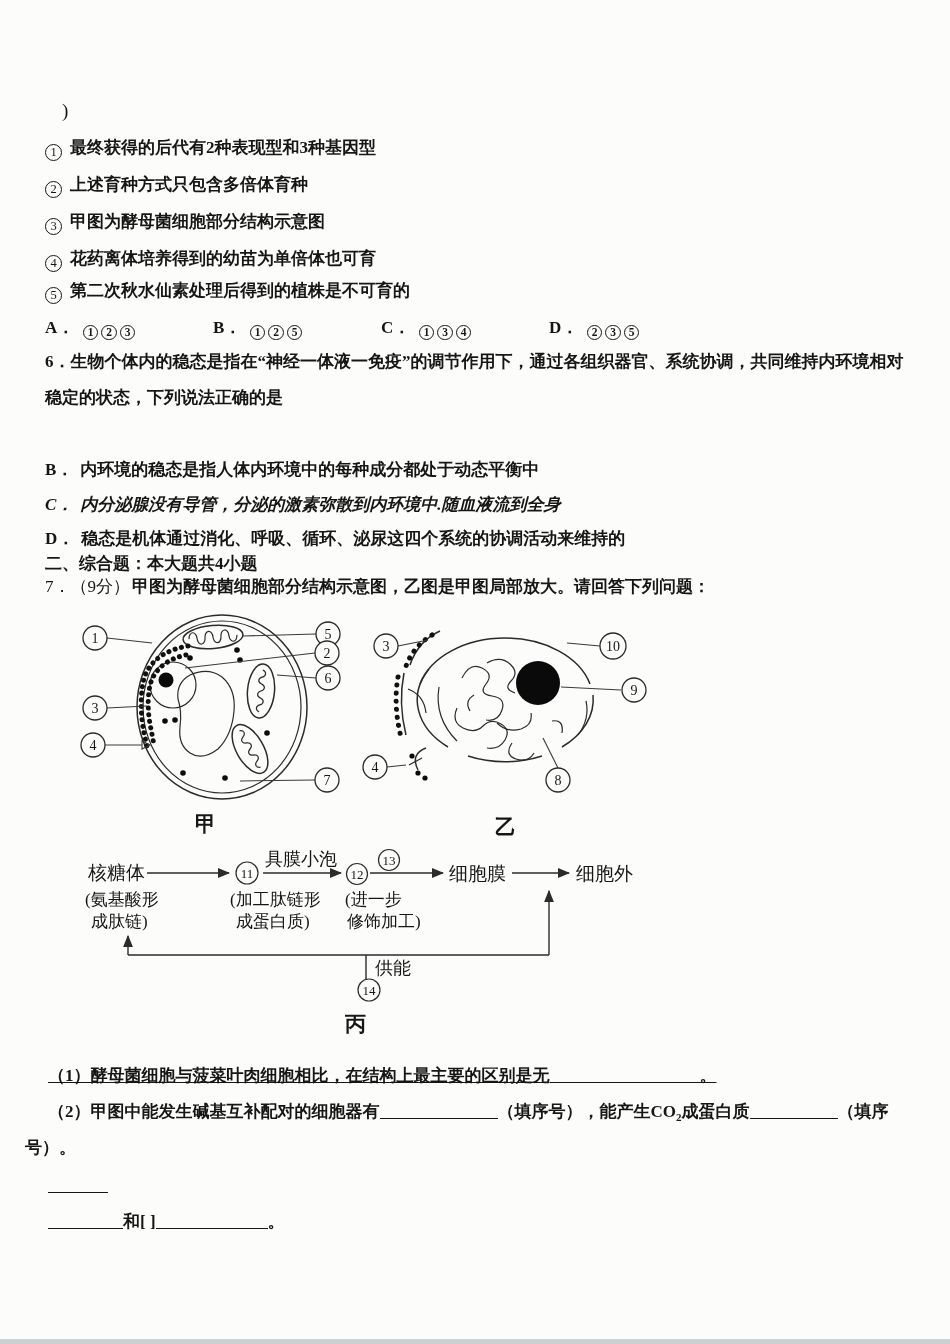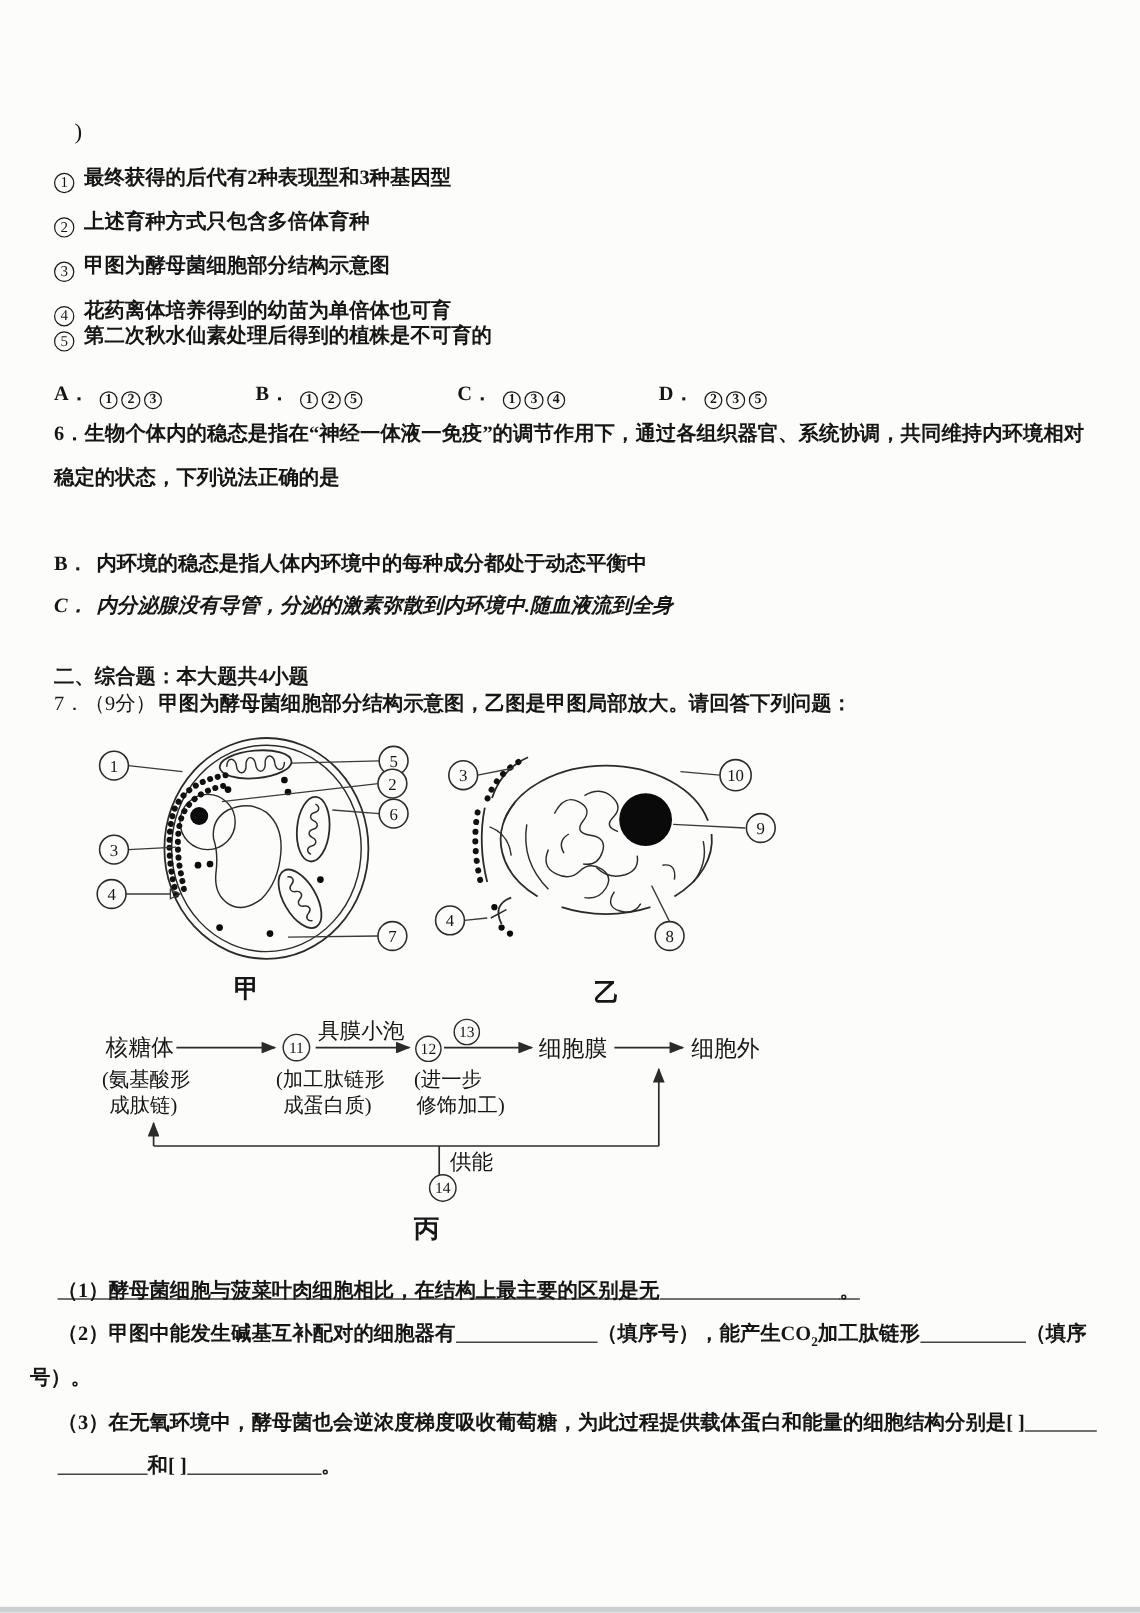--- a/index.html
+++ b/index.html
@@ -47,21 +47,21 @@
   </div>
   <div class="line b" style="left:45px;top:174px;">
     <span class="cnum mk">2</span><span>上述育种方式只包含多倍体育种</span>
   </div>
   <div class="line b" style="left:45px;top:211px;">
     <span class="cnum mk">3</span><span>甲图为酵母菌细胞部分结构示意图</span>
   </div>
   <div class="line b" style="left:45px;top:248px;">
     <span class="cnum mk">4</span><span>花药离体培养得到的幼苗为单倍体也可育</span>
   </div>
-  <div class="line b" style="left:45px;top:269px;">
+  <div class="line b" style="left:45px;top:280px;">
     <span class="cnum mk">5</span><span>第二次秋水仙素处理后得到的植株是不可育的</span>
   </div>
 
   <div class="line" style="left:45px;top:317px;width:860px;">
     <span class="opt" style="left:0;">
       <span class="lt">A．</span><span class="cnum sm">1</span><span class="cnum sm">2</span><span class="cnum sm">3</span>
     </span>
     <span class="opt" style="left:168px;">
       <span class="lt">B．</span><span class="cnum sm">1</span><span class="cnum sm">2</span><span class="cnum sm">5</span>
     </span>
@@ -74,20 +74,23 @@
   </div>
 
   <div class="line b" style="left:45px;top:351px;">6．生物个体内的稳态是指在“神经一体液一免疫”的调节作用下，通过各组织器官、系统协调，共同维持内环境相对</div>
   <div class="line b" style="left:45px;top:387px;">稳定的状态，下列说法正确的是</div>
   <div class="line b" style="left:45px;top:459px;">
     <span class="lt">B．</span><span>内环境的稳态是指人体内环境中的每种成分都处于动态平衡中</span>
   </div>
   <div class="line b" style="left:45px;top:494px;font-style:italic;">
     <span class="lt">C．</span><span>内分泌腺没有导管，分泌的激素弥散到内环境中.随血液流到全身</span>
   </div>
+  <div class="line b" style="left:45px;top:528px;">
+    <span class="lt">D．</span><span>稳态是机体通过消化、呼吸、循环、泌尿这四个系统的协调活动来维持的</span>
+  </div>
 
   <div class="line b" style="left:45px;top:553px;">二、综合题：本大题共4小题</div>
   <div class="line" style="left:45px;top:576px;text-align:center;">
     <span class="num">7．（9分）</span><span class="b">甲图为酵母菌细胞部分结构示意图，乙图是甲图局部放大。请回答下列问题：</span>
   </div>
 
   <svg style="left:70px;top:603px;" width="320" height="240" viewBox="0 0 320 240">
 
     <ellipse class="ol" cx="152" cy="104" rx="85" ry="92"></ellipse>
     <ellipse class="thin" cx="152" cy="104" rx="79" ry="86"></ellipse>
@@ -276,24 +279,24 @@
         <text x="294" y="151.5">14</text>
       </g>
     <text class="fsm" x="300" y="131">供能</text>
     <text class="figlab" x="270" y="188">丙</text>
   </svg>
 
   <div class="line b" style="left:48px;top:1065px;text-decoration:underline;">
     <span>（1）酵母菌细胞与菠菜叶肉细胞相比，在结构上最主要的区别是无</span><span class="bl" style="width:150px;"></span><span>。</span>
   </div>
   <div class="line b" style="left:48px;top:1101px;">
-    <span>（2）甲图中能发生碱基互补配对的细胞器有</span><span class="bl" style="width:118px;"></span><span>（填序号），能产生</span><span><span>CO</span><sub>2</sub></span><span>加工肽链形</span><span class="bl" style="width:88px;"></span><span>（填序</span>
+    <span>（2）甲图中能发生碱基互补配对的细胞器有</span><span class="bl" style="width:118px;"></span><span>（填序号），能产生</span><span><span>CO</span><sub>2</sub></span><span>成蛋白质</span><span class="bl" style="width:88px;"></span><span>（填序</span>
   </div>
   <div class="line b" style="left:25px;top:1137px;">号）。</div>
   <div class="line b" style="left:48px;top:1175px;">
-    <span>（3）在无氧环境中，酵母菌也会逆浓度梯度吸收葡萄糖，为此过程提供载体蛋白和能量的细胞结构分别是[ ]</span><span class="bl" style="width:60px;"></span>
+    <span class="bl" style="width:60px;"></span>
   </div>
   <div class="line b" style="left:48px;top:1211px;">
     <span class="bl" style="width:75px;"></span><span>和[ ]</span><span class="bl" style="width:112px;"></span><span>。</span>
   </div>
 
   <div class="scan-edge"></div>
 </div>
 
 </body></html>

